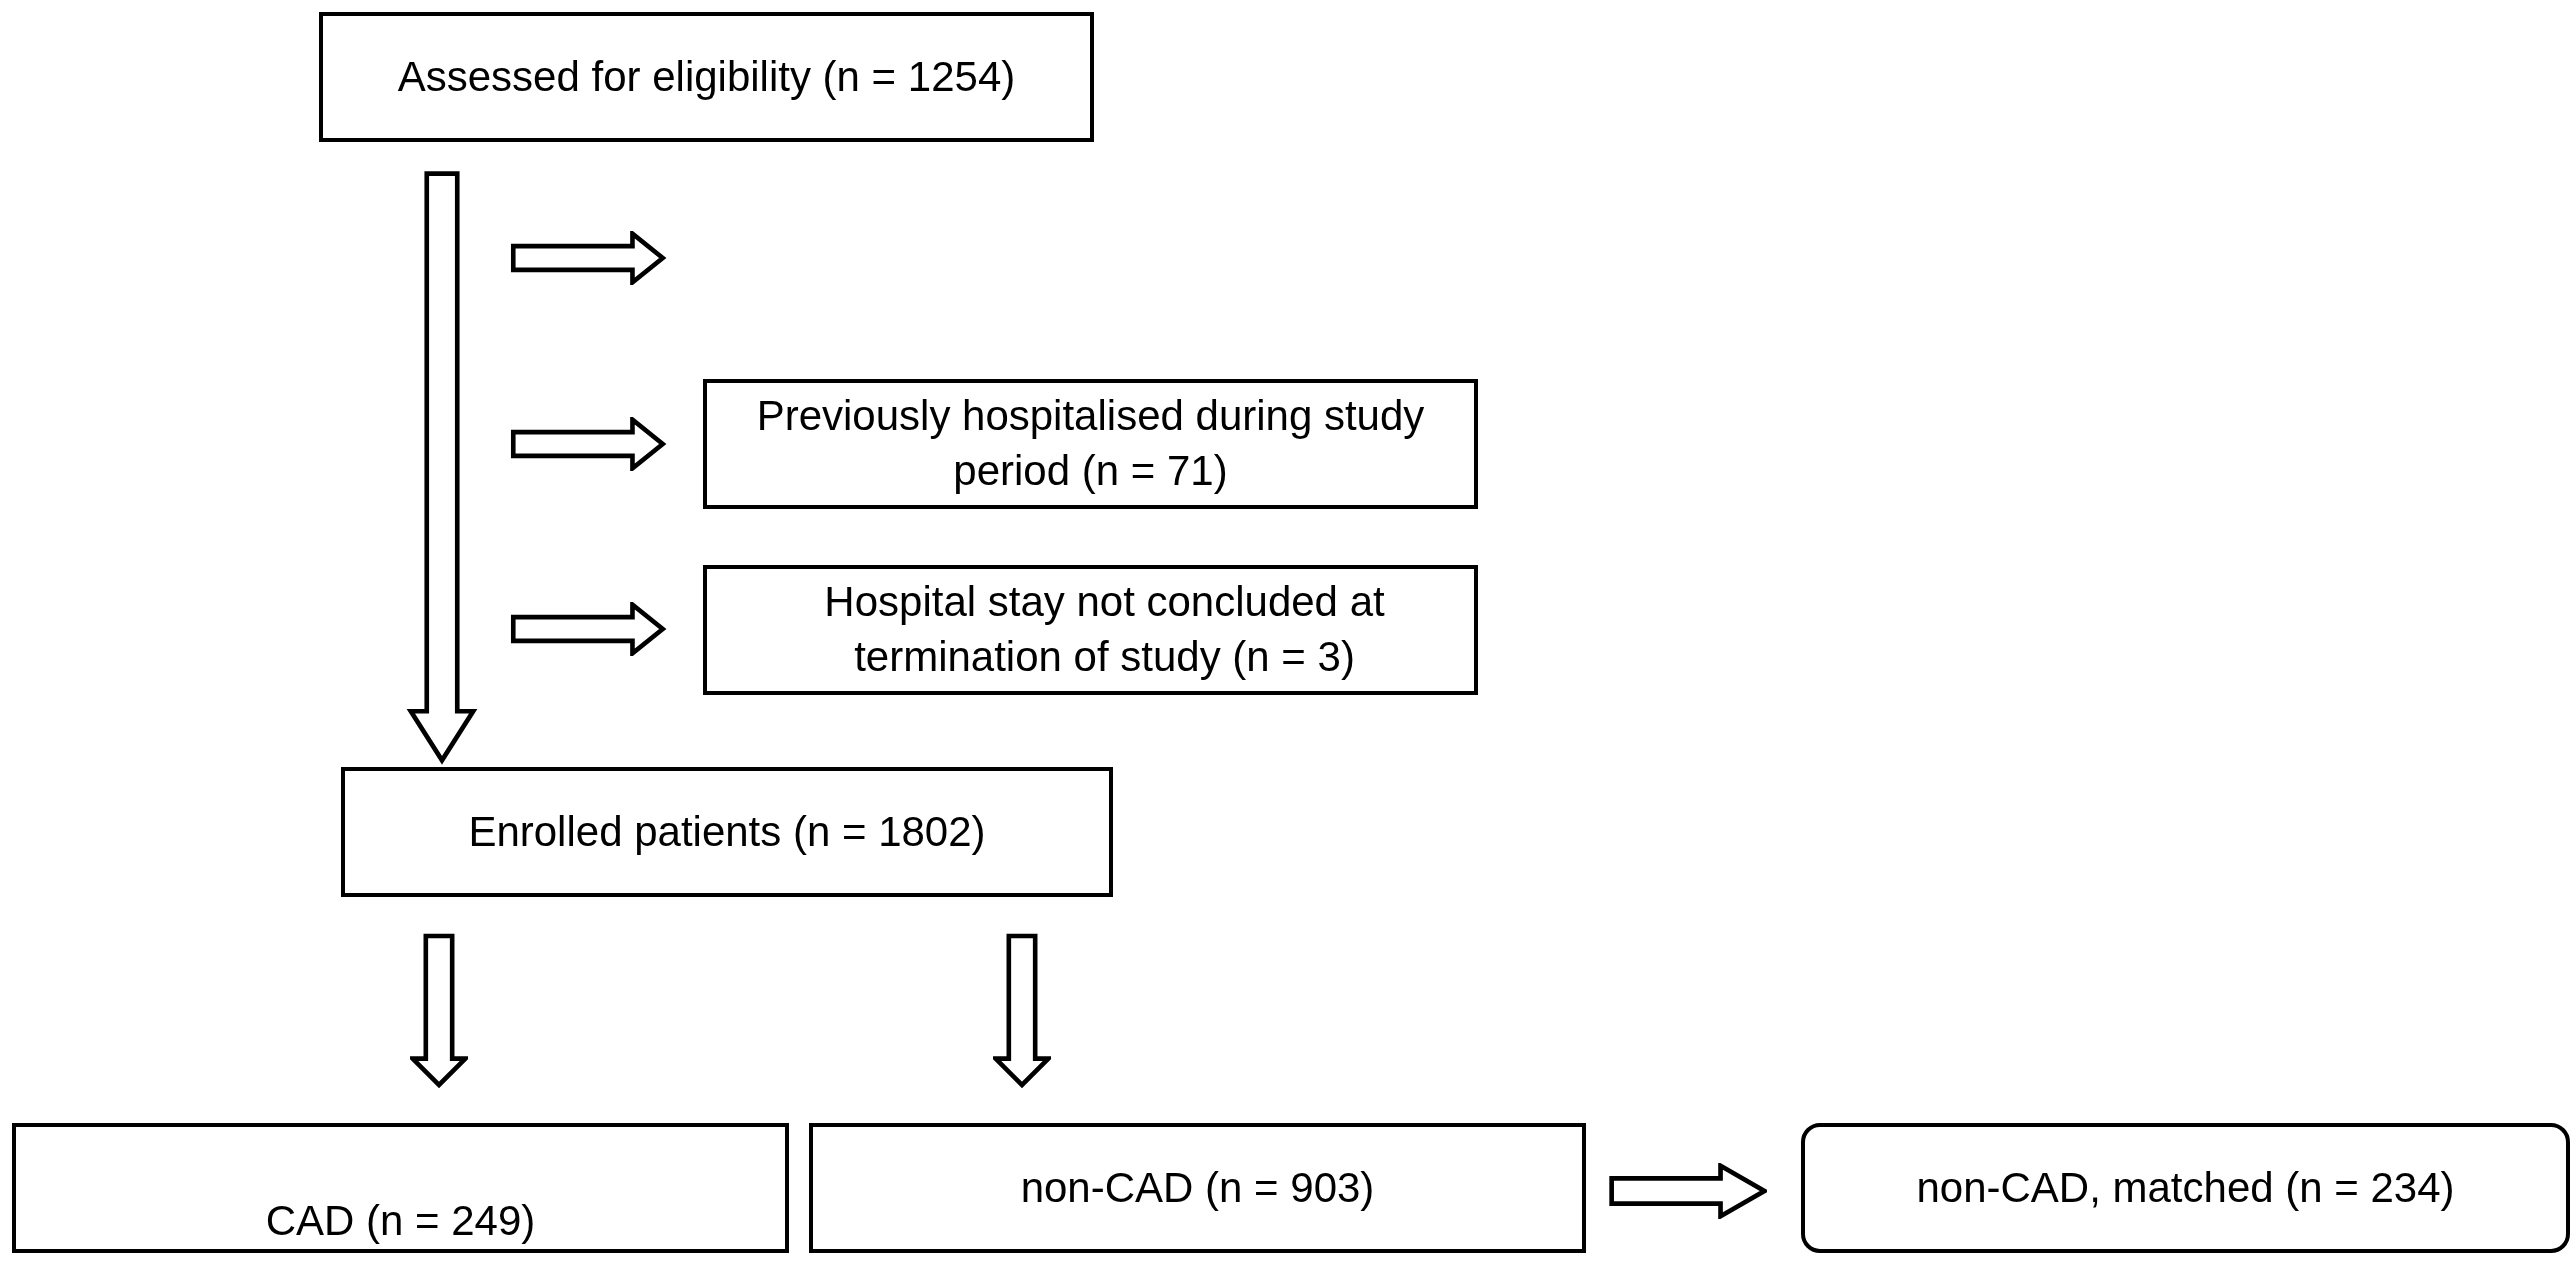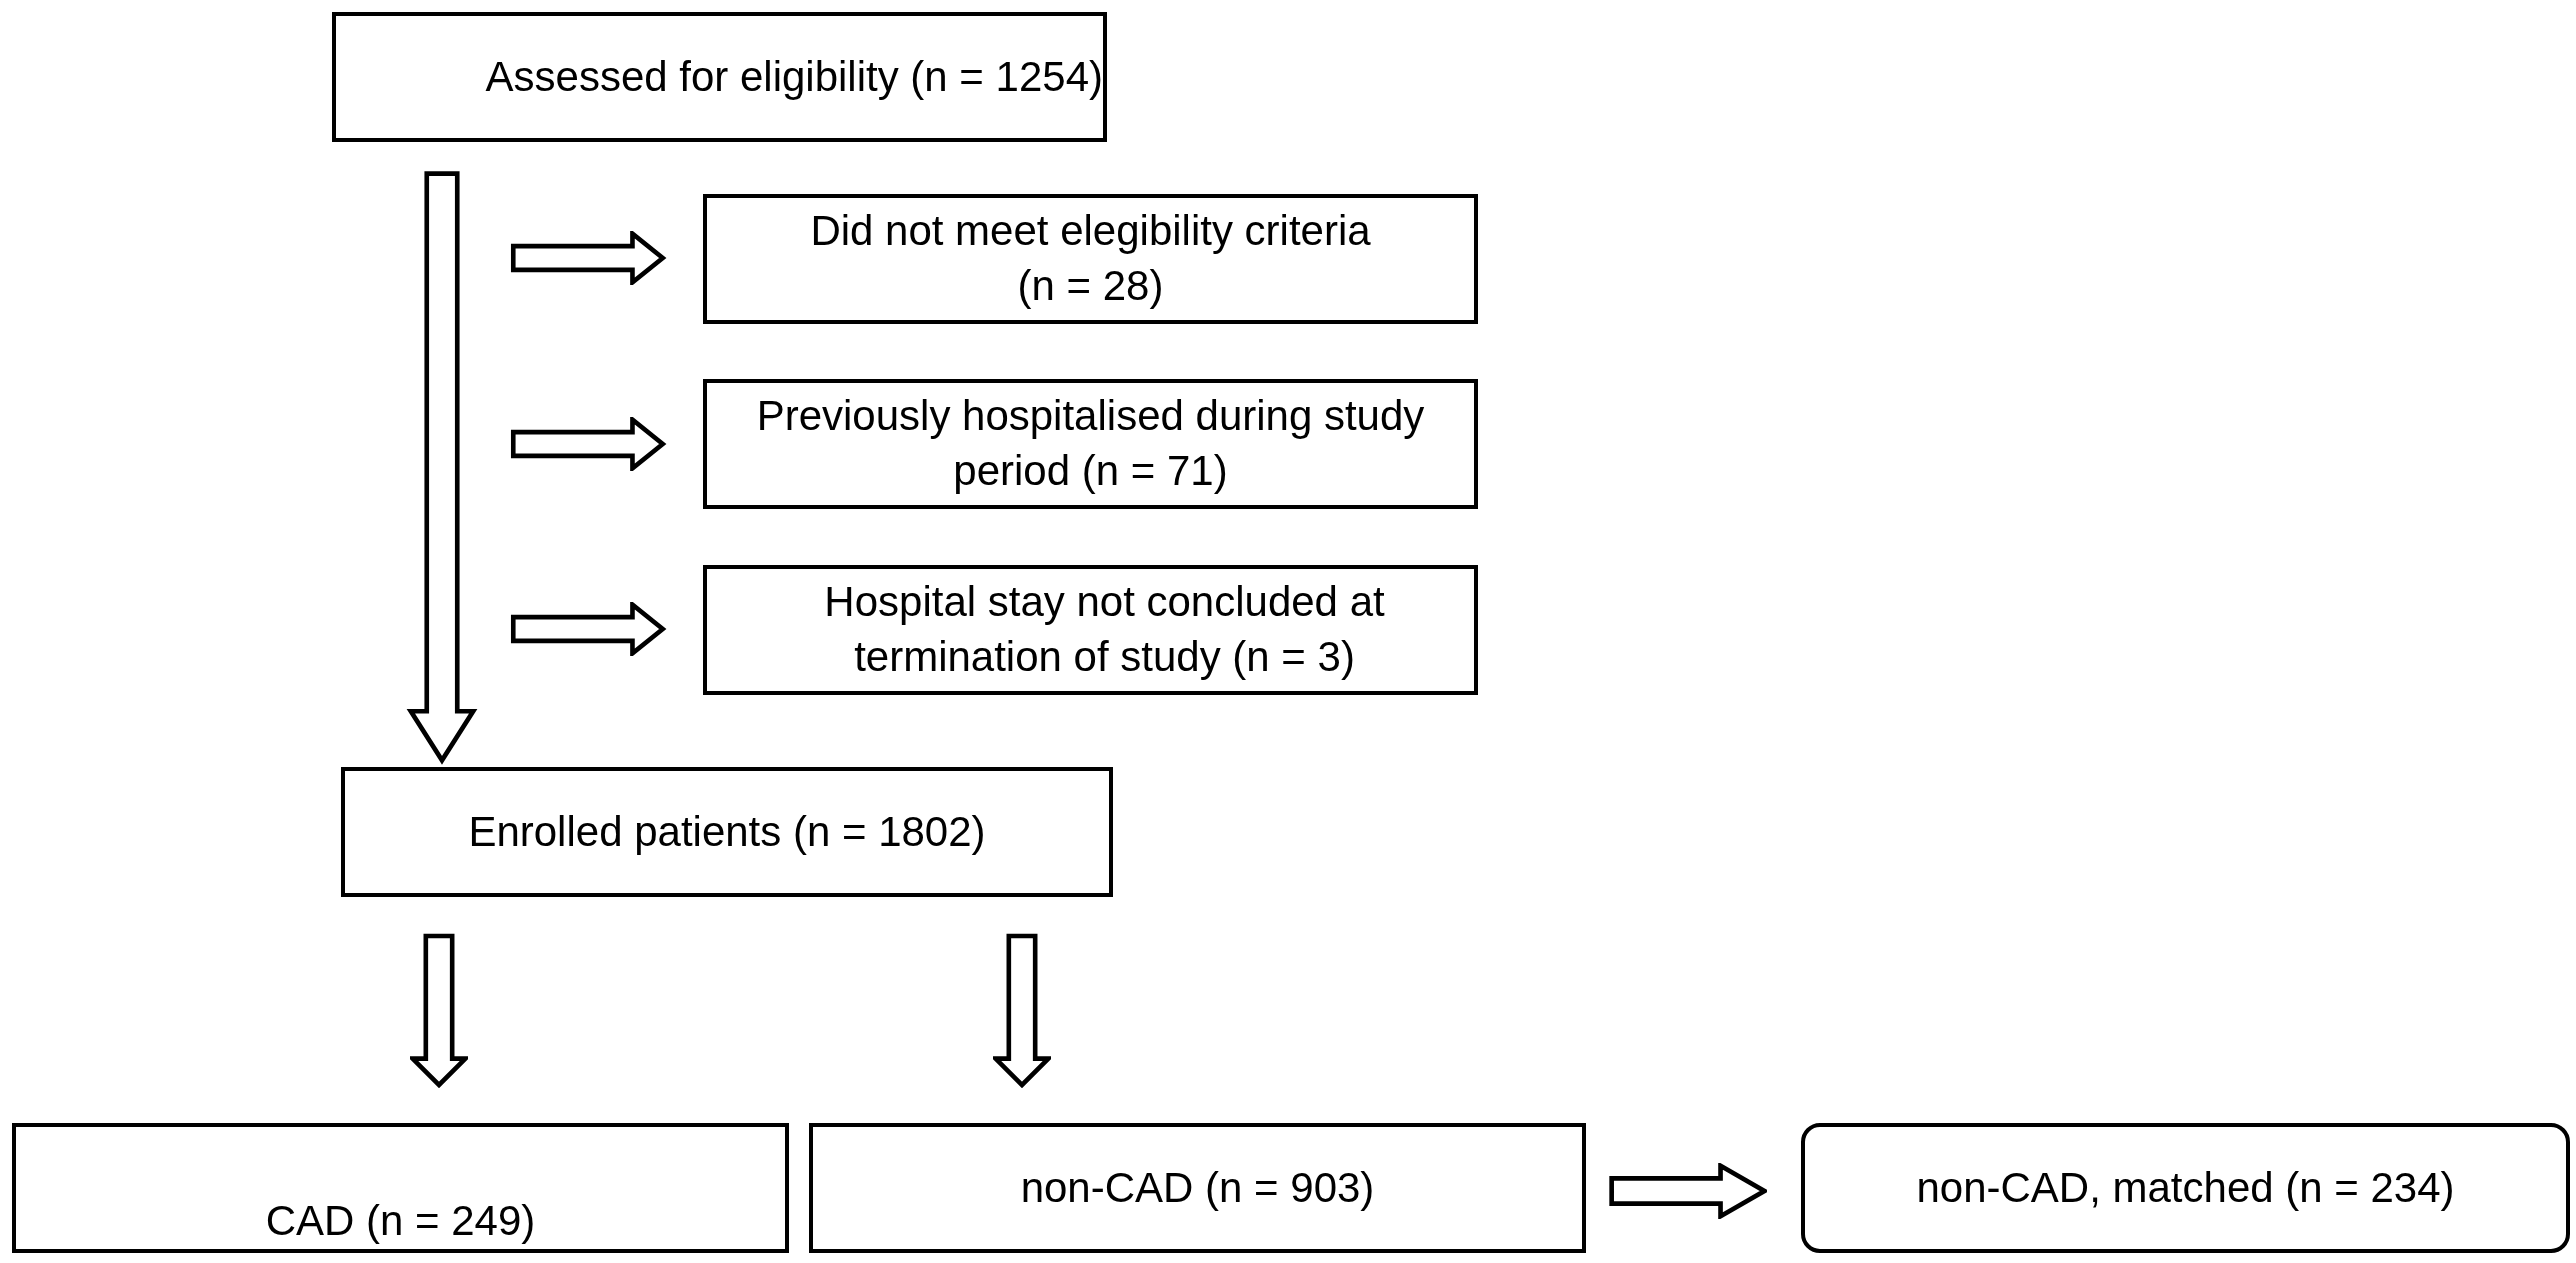--- a/index.html
+++ b/index.html
@@ -33,21 +33,21 @@
     white-space:nowrap;
   }
   .arrow{position:absolute;display:block;}
   .arrow polygon{
     fill:var(--fill);
     stroke:var(--line);
     stroke-width:7;
     stroke-linejoin:miter;
   }
   
-  .b-assessed {left:332px;  top:12px;   width:775px; height:130px;align-items:flex-end;}
+  .b-assessed {left:319px;  top:12px;   width:775px; height:130px;}
   .b-excluded1{left:703px; top:194px;  width:775px; height:130px;}
   .b-excluded2{left:703px; top:379px;  width:775px; height:130px;}
   .b-excluded3{left:703px; top:565px;  width:775px; height:130px;padding-left:28px;}
   .b-enrolled {left:341px;  top:767px; width:772px; height:130px;}
   .b-cad      {left:12px;   top:1123px; width:777px; height:130px;justify-content:flex-end;}
   .b-noncad   {left:809px; top:1123px; width:777px; height:130px;}
   .b-matched  {left:1801px; top:1123px; width:769px; height:130px;border-radius:19px;}
   
   .a-main-down {left:404px;  top:171px;  width:76px; height:594px;}
   .a-excl-1    {left:510px;  top:231px;  width:158px; height:54px;}
@@ -59,24 +59,20 @@
 </style>
 </head>
 <body>
 
 <div class="stage">
 
   <div class="box b-assessed">
     <div>Assessed for eligibility (n = 1254)</div>
   </div>
 
-  <div class="box b-excluded1">
-    <div>Did not meet elegibility criteria</div>
-    <div>(n = 28)</div>
-  </div>
 
   <div class="box b-excluded2">
     <div>Previously hospitalised during study</div>
     <div>period (n = 71)</div>
   </div>
 
   <div class="box b-excluded3">
     <div>Hospital stay not concluded at</div>
     <div>termination of study (n = 3)</div>
   </div>

